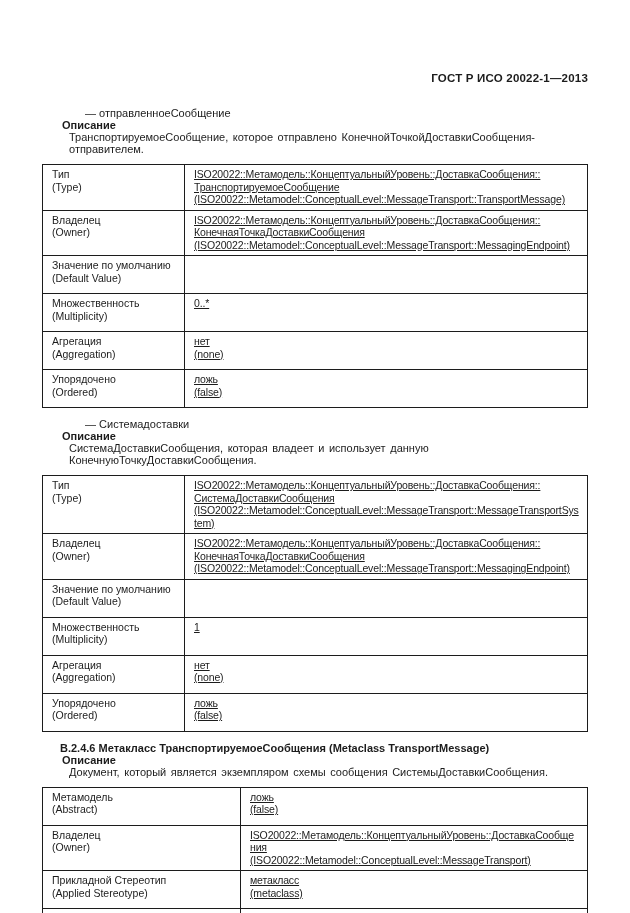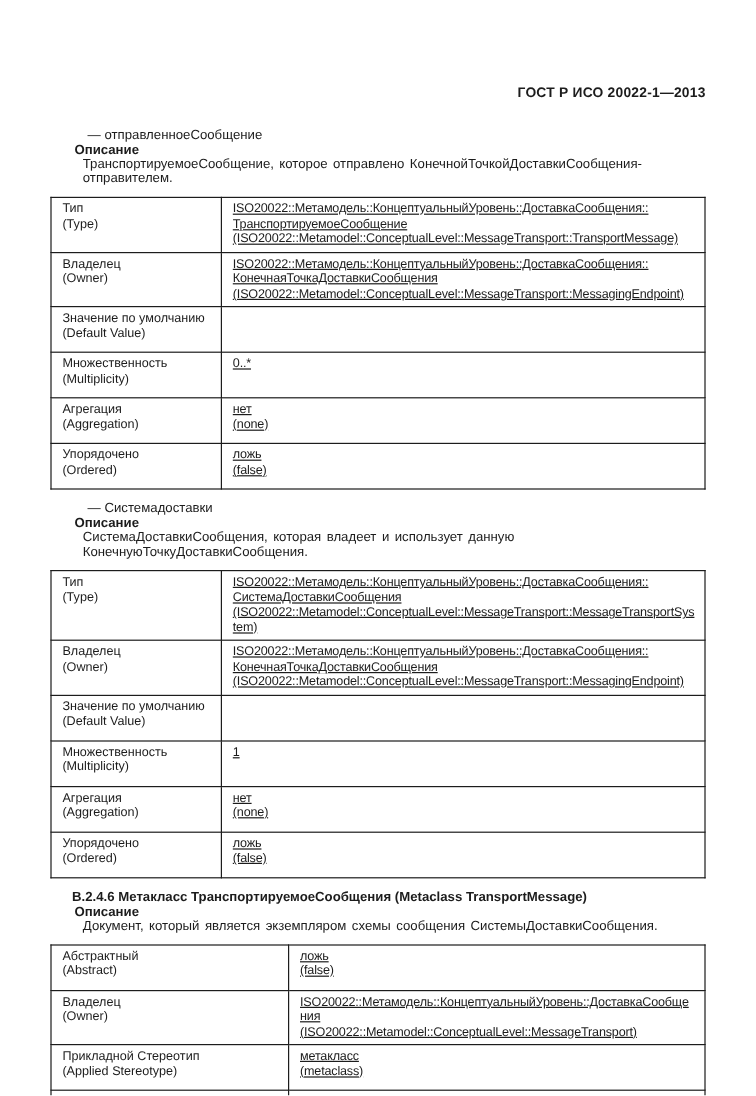--- a/index.html
+++ b/index.html
@@ -7,21 +7,21 @@
     width:630px; height:913px; box-sizing:border-box;
     padding:72px 42px 0 42px;
     background:#ffffff; color:#1c1c1c;
     font-family:"Liberation Sans", sans-serif;
     font-size:11px; line-height:12px;
     position:relative; overflow:hidden;
   }
   .doc-header {
     text-align:right; font-weight:bold; font-size:11.5px; letter-spacing:0.2px;
   }
-  .para-item  { margin-left:31px; margin-top:0; }
+  .para-item  { margin-left:43px; margin-top:0; }
   .para-label { margin-left:20px; font-weight:bold; }
   .para-desc  { margin-left:27px; word-spacing:1.5px; }
   .sec-heading{ margin-left:18px; font-weight:bold; }
   .mt-first   { margin-top:23px; }
   .mt-sec     { margin-top:10px; }
 
   table.attr-table {
     width:100%; border-collapse:collapse; table-layout:fixed;
     margin-top:9px;
   }
@@ -145,21 +145,21 @@
   <div class="para-label">Описание</div>
   <div class="para-desc">Документ, который является экземпляром схемы сообщения СистемыДоставкиСообщения.</div>
 
   <table class="attr-table">
     <colgroup>
         <col style="width:198px">
         <col>
       </colgroup>
     <tbody>
       <tr class="row-tall">
-        <td class="cell-label">Абстрактный
+        <td class="cell-label">Метамодель
 (Abstract)</td>
         <td class="cell-value">ложь
 (false)</td>
       </tr>
       <tr class="row-tall">
         <td class="cell-label">Владелец
 (Owner)</td>
         <td class="cell-value">ISO20022::Метамодель::КонцептуальныйУровень::ДоставкаСообщения
 (ISO20022::Metamodel::ConceptualLevel::MessageTransport)</td>
       </tr>

